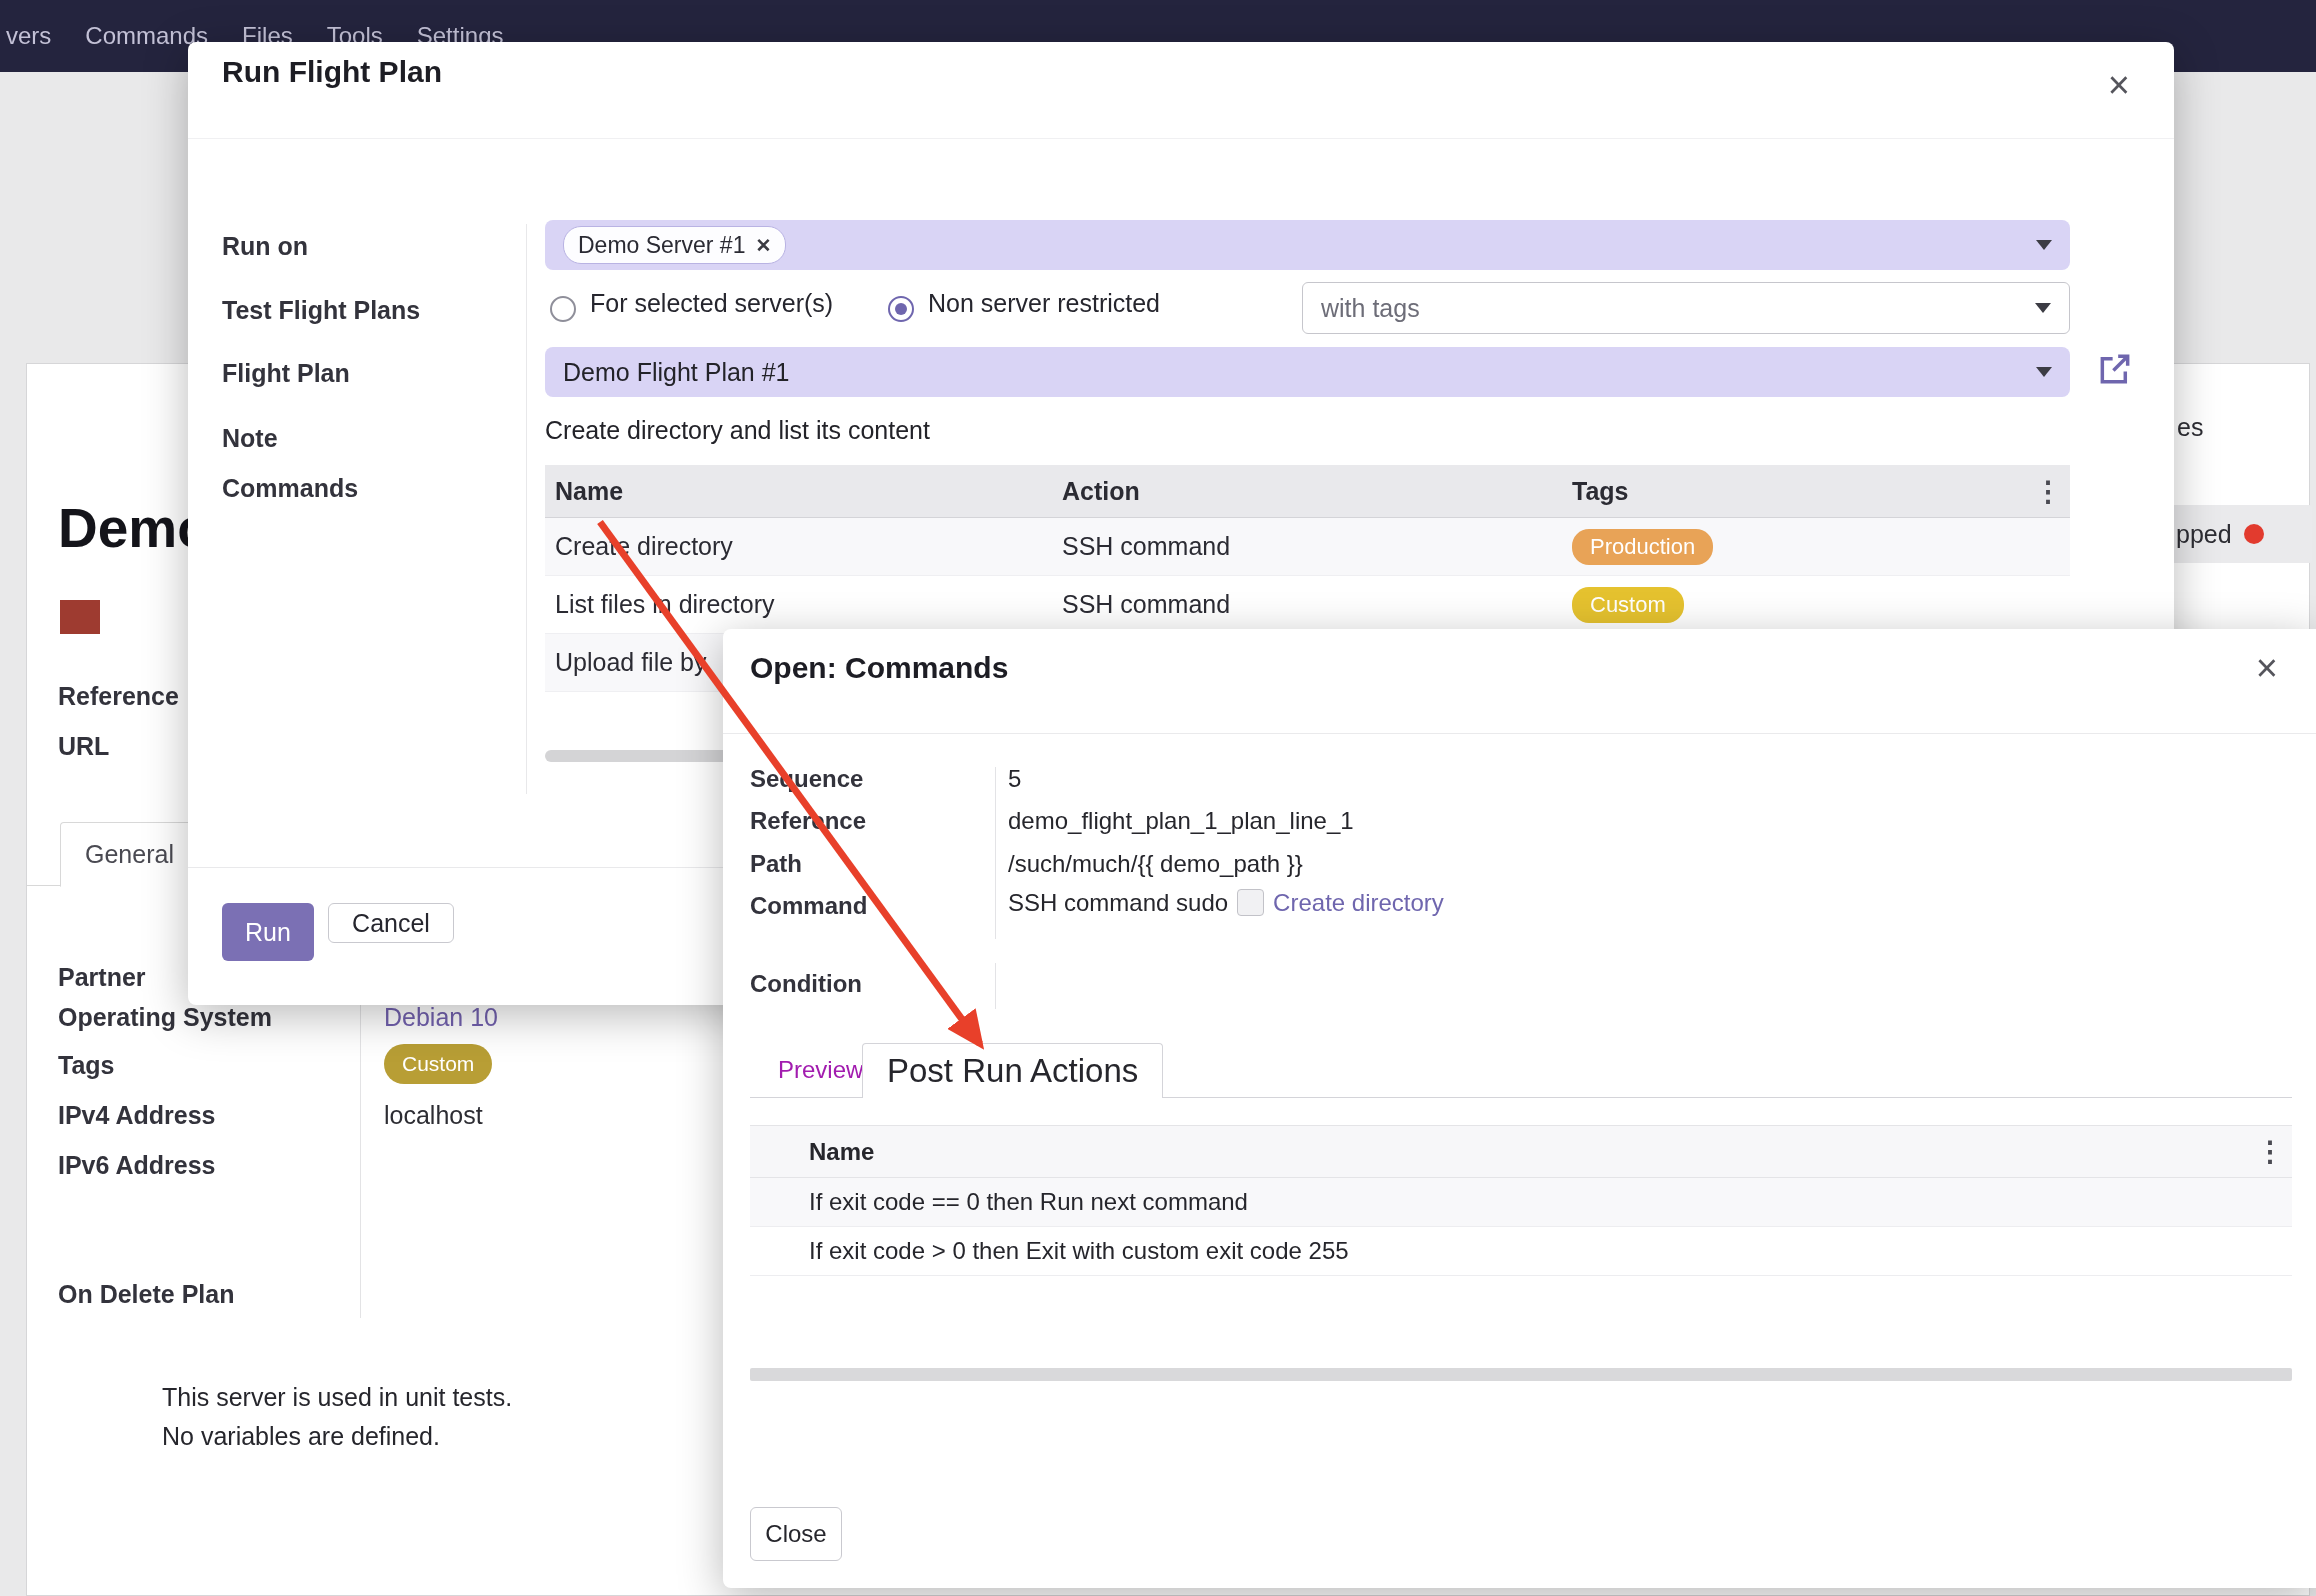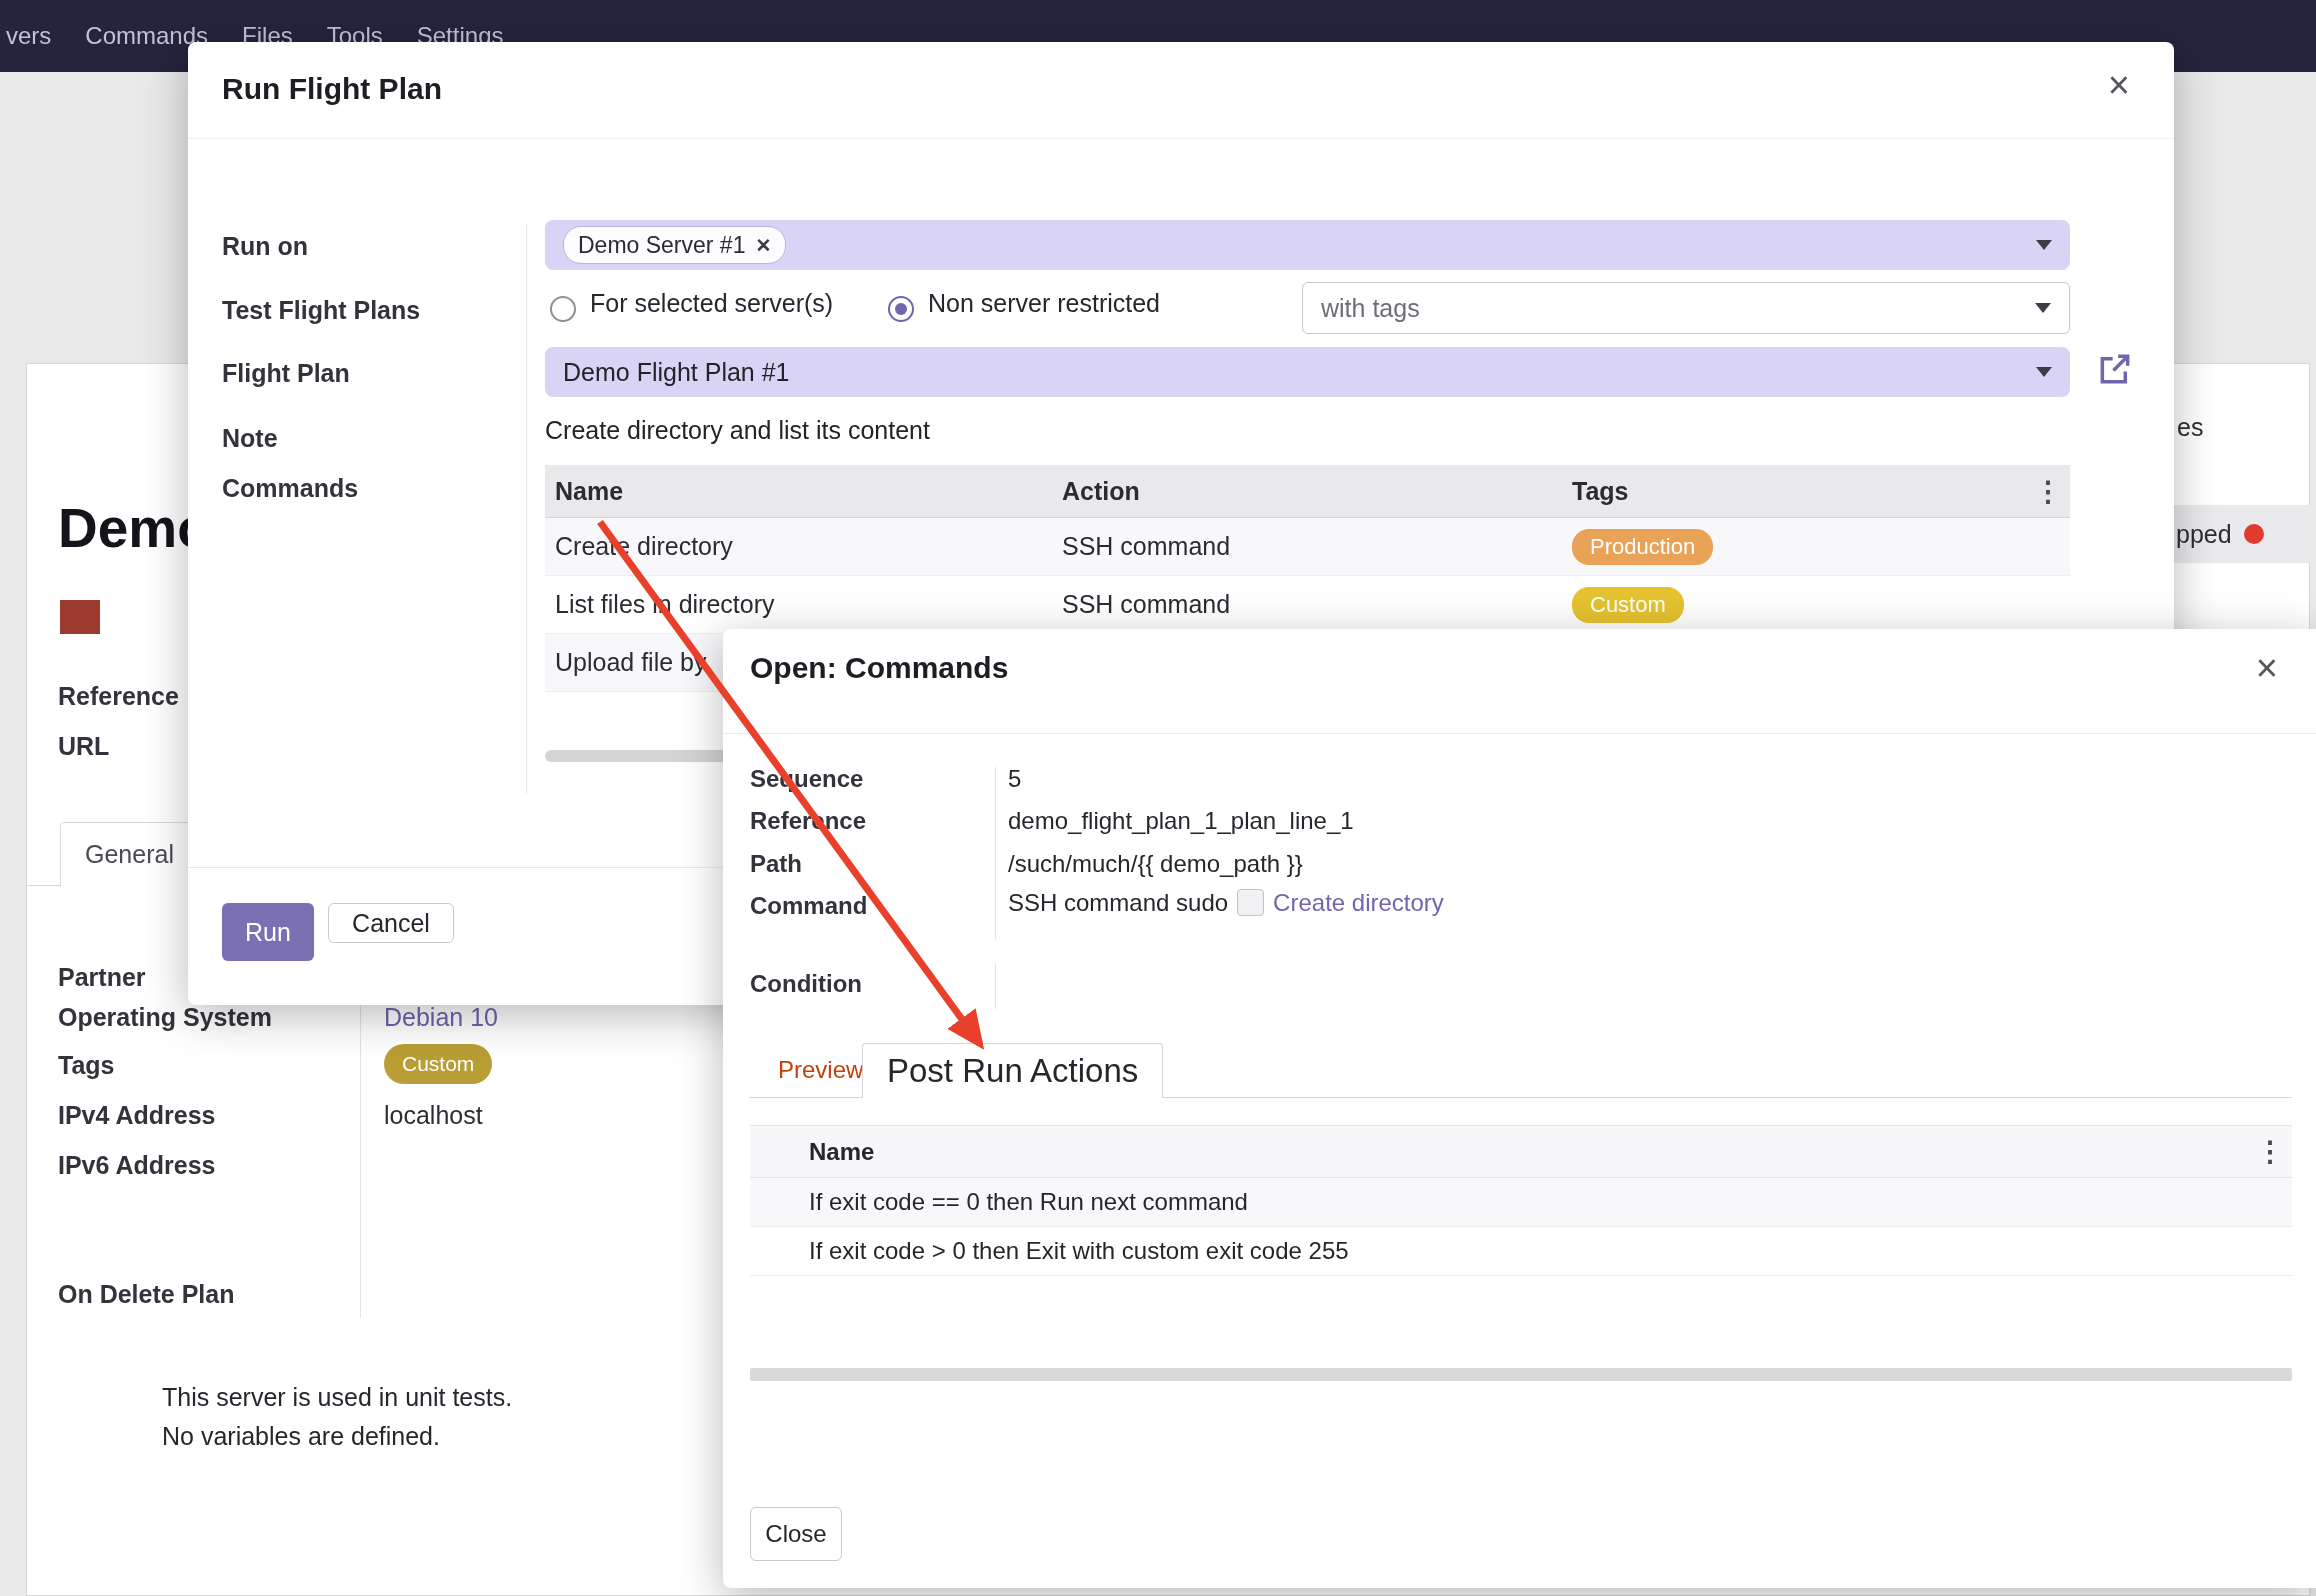--- a/index.html
+++ b/index.html
@@ -44,21 +44,21 @@
           gap:12px;padding-left:20px;z-index:2;font-size:25px;color:#2d2d33;border-radius:3px;box-sizing:border-box;cursor:pointer;}
   .status-dot{width:20px;height:20px;border-radius:50%;background:#e23b2e;flex:none;}
 
   
   .modal{background:#fff;border-radius:8px;box-shadow:0 10px 45px rgba(0,0,0,.28);}
   .m-title{position:absolute;font-size:30px;font-weight:700;color:#1d1d24;white-space:nowrap;}
   .m-close{position:absolute;font-size:38px;color:#55555c;line-height:1;cursor:pointer;}
 
   
   #modal1{left:188px;top:42px;width:1986px;height:963px;z-index:10;}
-  #m1-title{left:34px;top:30px;}
+  #m1-title{left:34px;top:13px;}
   #m1-close{right:44px;top:24px;}
   #m1-hdiv{left:0;top:96px;width:1986px;height:1px;background:#f0f0f2;}
   .m1-lbl{position:absolute;left:34px;font-size:25px;font-weight:700;color:#33333c;white-space:nowrap;}
   #m1-lbl-runon{top:190px;}
   #m1-lbl-sfp{top:254px;}
   #m1-lbl-fp{top:317px;}
   #m1-lbl-note{top:382px;}
   #m1-lbl-cmd{top:432px;}
   #m1-vdiv{left:338px;top:182px;width:1px;height:570px;background:#e8e8ea;}
   #m1-runon{left:357px;top:178px;width:1525px;height:50px;background:#d9d4f5;border-radius:8px;display:flex;
@@ -115,21 +115,21 @@
   #m2-vdiv1{left:272px;top:138px;width:1px;height:172px;background:#e3e3e6;}
   #m2-vdiv2{left:272px;top:334px;width:1px;height:46px;background:#e3e3e6;}
   .m2-val{position:absolute;left:285px;font-size:24px;color:#26262c;white-space:nowrap;}
   #m2-val-seq{top:136px;}
   #m2-val-ref{top:178px;}
   #m2-val-path{top:221px;}
   #m2-val-cmd{top:260px;display:flex;align-items:flex-start;gap:9px;}
   .checkbox{width:27px;height:27px;background:#f1f1f3;border:1px solid #c2c2c8;border-radius:4px;box-sizing:border-box;cursor:pointer;flex:none;}
   .link{color:#6f66ae;cursor:pointer;}
   #m2-tabs{left:27px;top:414px;width:1542px;height:55px;border-bottom:1px solid #d4d4d9;box-sizing:border-box;}
-  #m2-tab-preview{position:absolute;left:14px;top:0;height:54px;line-height:54px;font-size:24px;color:#c2410c;
+  #m2-tab-preview{position:absolute;left:14px;top:0;height:54px;line-height:54px;font-size:24px;color:#a21caf;
           padding:0 14px;cursor:pointer;white-space:nowrap;}
   #m2-tab-pra{position:absolute;left:112px;top:0;height:55px;line-height:53px;font-size:33px;color:#26262c;
           padding:0 24px;background:#fff;border:1px solid #d4d4d9;border-bottom:none;border-radius:4px 4px 0 0;
           box-sizing:border-box;cursor:pointer;white-space:nowrap;}
   #m2-table{left:27px;top:496px;width:1542px;}
   .t2-head{display:flex;height:53px;background:#f7f7f9;border-top:1px solid #e4e4e7;border-bottom:1px solid #e4e4e7;
           align-items:center;font-size:24px;font-weight:700;color:#26262c;box-sizing:border-box;}
   .t2-gutter{width:59px;flex:none;}
   .t2-namecol{flex:1;white-space:nowrap;}
   .t2-row{display:flex;height:48px;align-items:center;font-size:24px;color:#26262c;border-bottom:1px solid #ededf0;cursor:pointer;}

